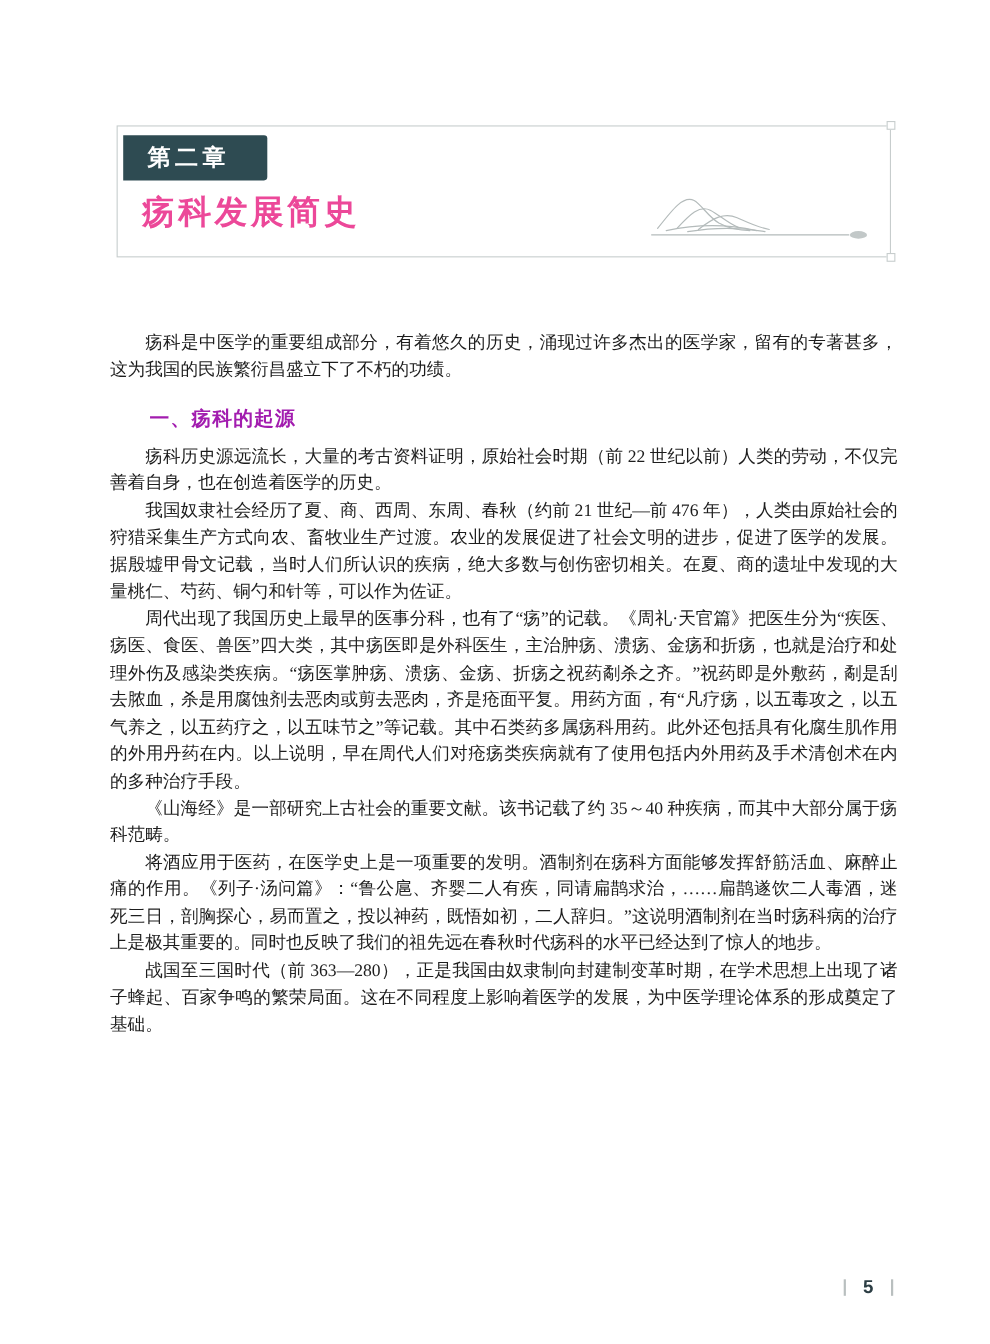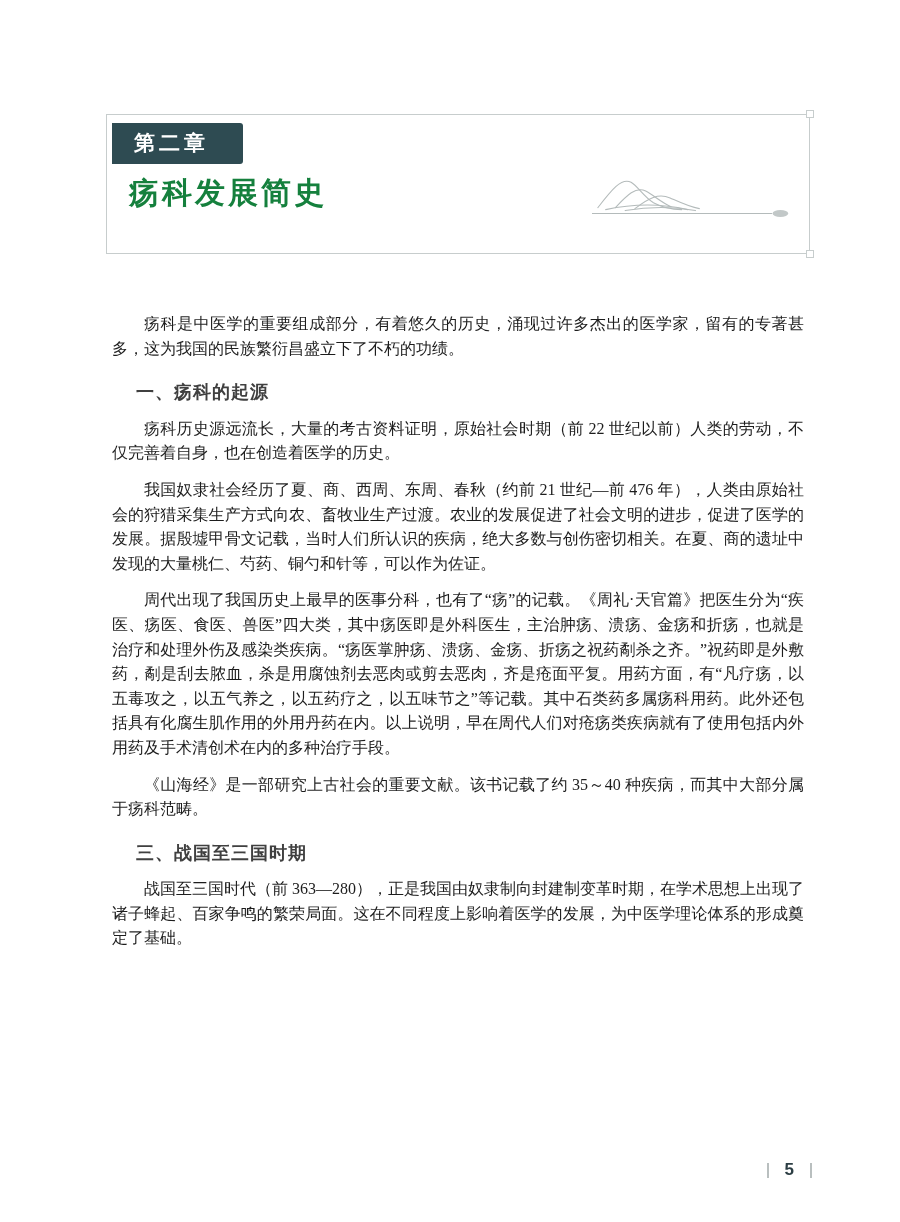--- a/index.html
+++ b/index.html
@@ -13,21 +13,21 @@
   html,body{margin:0;padding:0;}
   body{
     width:900px;height:1222px;background:var(--page_bg);
     font-family:"Liberation Serif","DejaVu Serif",serif;
     color:var(--text);
   }
   .page{position:relative;width:900px;height:1222px;overflow:hidden;background:var(--page_bg);}
 
   
   .header-box{
-    position:absolute;left:106px;top:114px;width:704px;height:140px;
+    position:absolute;left:106px;top:114px;width:704px;height:120px;
     border:1px solid var(--border);
     background:#fff;
     text-align:center;
   }
   .corner{
     position:absolute;width:8px;height:8px;background:#fff;
     border:1px solid var(--border);
   }
   .corner-top{right:-5px;top:-5px;}
   .corner-bottom{right:-5px;bottom:-5px;}
@@ -35,35 +35,35 @@
     position:absolute;left:5px;top:8px;
     background:var(--badge_bg);color:#ffffff;
     font-family:"Liberation Sans","DejaVu Sans",sans-serif;
     font-size:21px;font-weight:bold;letter-spacing:4px;
     padding:6px 34px 7px 22px;
     border-radius:0 3px 3px 0;
   }
   .chapter-title{
     position:absolute;left:22px;top:58px;
     font-family:"Liberation Sans","DejaVu Sans",sans-serif;
-    font-size:30px;font-weight:bold;letter-spacing:3px;color:#15803d;
+    font-size:30px;font-weight:bold;letter-spacing:3px;color:#ec4899;
   }
   .mountains{
     position:absolute;right:12px;top:52px;width:205px;height:54px;
   }
 
   
   .content{
     position:absolute;left:100px;top:300px;width:716px;
     font-size:16px;line-height:24.6px;text-align:justify;color:var(--text);
   }
-  .para{margin:12px;text-indent:2em;}
+  .para{margin:0;text-indent:2em;}
   .sec{
     font-family:"Liberation Sans","DejaVu Sans",sans-serif;
-    font-size:18px;font-weight:bold;color:#404040;
+    font-size:18px;font-weight:bold;color:#a21caf;
     margin:19px 0 11px 0;padding-left:2em;letter-spacing:1px;
   }
 
   
   .footer{
     position:absolute;right:88px;bottom:42px;
     display:flex;align-items:center;gap:16px;
   }
   .footer .bar{display:inline-block;width:2px;height:15px;background:#b9bfbf;}
   .page-num{
@@ -94,21 +94,21 @@
     </svg>
   </div>
 
   <div class="content">
     <p class="para">疡科是中医学的重要组成部分，有着悠久的历史，涌现过许多杰出的医学家，留有的专著甚多，这为我国的民族繁衍昌盛立下了不朽的功绩。</p>
     <h2 class="sec">一、疡科的起源</h2>
     <p class="para">疡科历史源远流长，大量的考古资料证明，原始社会时期（前 22 世纪以前）人类的劳动，不仅完善着自身，也在创造着医学的历史。</p>
     <p class="para">我国奴隶社会经历了夏、商、西周、东周、春秋（约前 21 世纪—前 476 年），人类由原始社会的狩猎采集生产方式向农、畜牧业生产过渡。农业的发展促进了社会文明的进步，促进了医学的发展。据殷墟甲骨文记载，当时人们所认识的疾病，绝大多数与创伤密切相关。在夏、商的遗址中发现的大量桃仁、芍药、铜勺和针等，可以作为佐证。</p>
     <p class="para">周代出现了我国历史上最早的医事分科，也有了“疡”的记载。《周礼·天官篇》把医生分为“疾医、疡医、食医、兽医”四大类，其中疡医即是外科医生，主治肿疡、溃疡、金疡和折疡，也就是治疗和处理外伤及感染类疾病。“疡医掌肿疡、溃疡、金疡、折疡之祝药劀杀之齐。”祝药即是外敷药，劀是刮去脓血，杀是用腐蚀剂去恶肉或剪去恶肉，齐是疮面平复。用药方面，有“凡疗疡，以五毒攻之，以五气养之，以五药疗之，以五味节之”等记载。其中石类药多属疡科用药。此外还包括具有化腐生肌作用的外用丹药在内。以上说明，早在周代人们对疮疡类疾病就有了使用包括内外用药及手术清创术在内的多种治疗手段。</p>
     <p class="para">《山海经》是一部研究上古社会的重要文献。该书记载了约 35～40 种疾病，而其中大部分属于疡科范畴。</p>
-    <h2 class="sec">三、战国至三国时期</h2>
+    <p class="para">将酒应用于医药，在医学史上是一项重要的发明。酒制剂在疡科方面能够发挥舒筋活血、麻醉止痛的作用。《列子·汤问篇》：“鲁公扈、齐婴二人有疾，同请扁鹊求治，……扁鹊遂饮二人毒酒，迷死三日，剖胸探心，易而置之，投以神药，既悟如初，二人辞归。”这说明酒制剂在当时疡科病的治疗上是极其重要的。同时也反映了我们的祖先远在春秋时代疡科的水平已经达到了惊人的地步。</p>
     <p class="para">战国至三国时代（前 363—280），正是我国由奴隶制向封建制变革时期，在学术思想上出现了诸子蜂起、百家争鸣的繁荣局面。这在不同程度上影响着医学的发展，为中医学理论体系的形成奠定了基础。</p>
   </div>
 
   <div class="footer">
     <span class="bar"></span>
     <span class="page-num">5</span>
     <span class="bar"></span>
   </div>
 
 </div>

